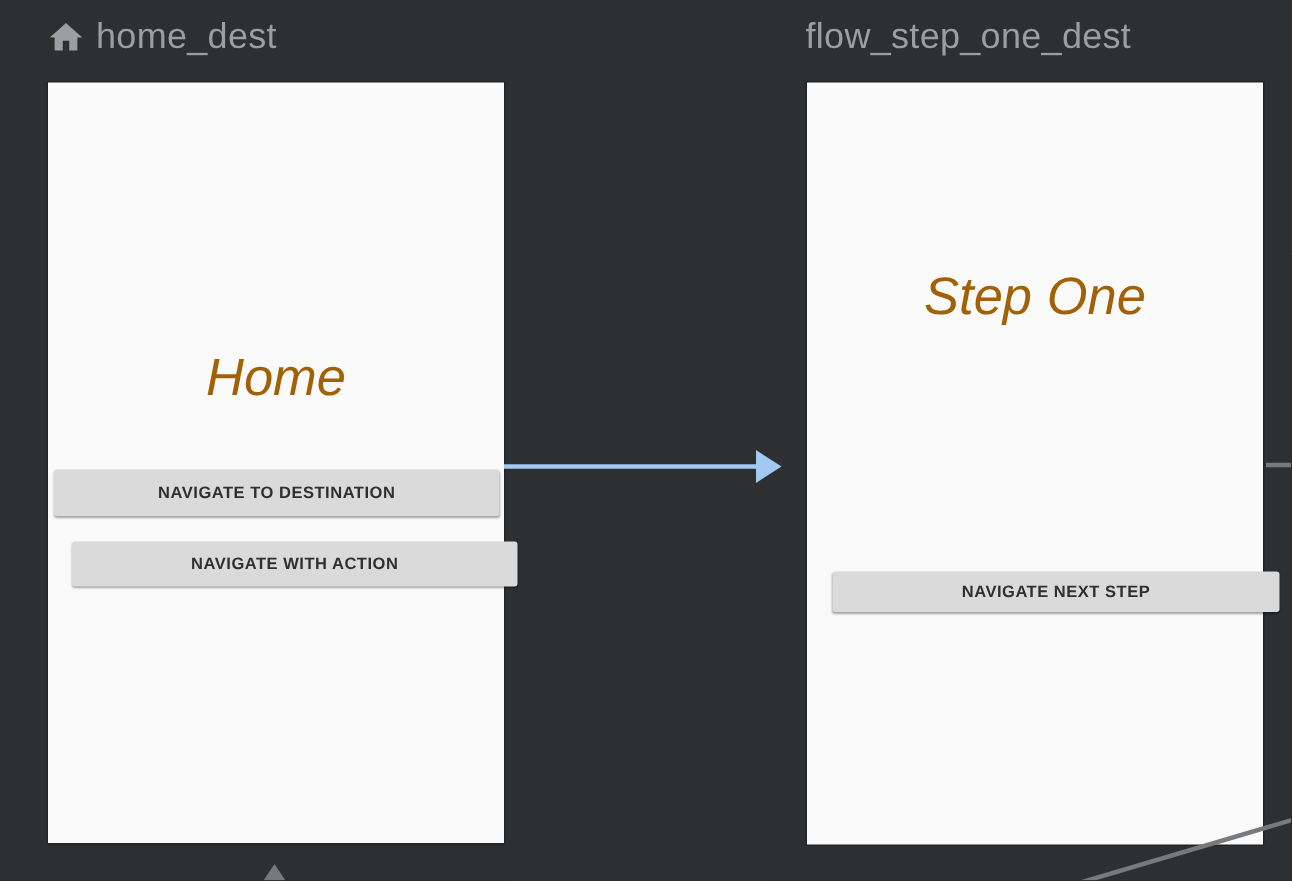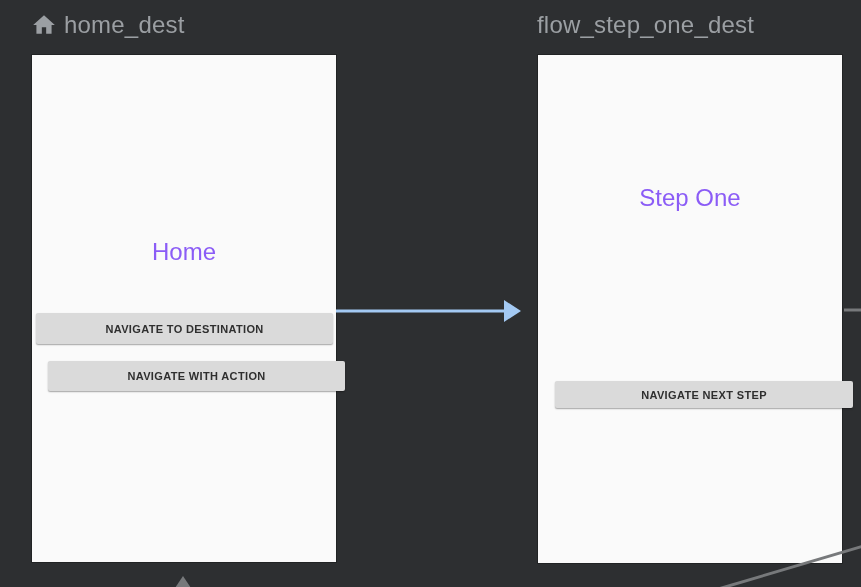--- a/index.html
+++ b/index.html
@@ -44,24 +44,25 @@
     box-shadow: 0 0 0 1px rgba(0,0,0,0.25);
   }
   #card-home { left: 32px;  top: 55px; width: 304px; height: 507px; }
   #card-step { left: 538px; top: 55px; width: 304px; height: 508px; }
 
   .preview-title {
     position: absolute;
     left: 0;
     width: 100%;
     text-align: center;
-    font-size: 24px;
+    font-size: 35px;
     line-height: 38px;
     font-weight: 400;
-    color: #8b5cf6;
+    color: #a16207;
+    font-style: italic;
   }
   #card-home .preview-title { top: 178px; }
   #card-step .preview-title { top: 124px; }
 
   .preview-button {
     position: absolute;
     background: #dadada;
     border-radius: 2px;
     box-shadow: 0 1px 1.5px rgba(0,0,0,0.35);
     color: #2f2f2f;

